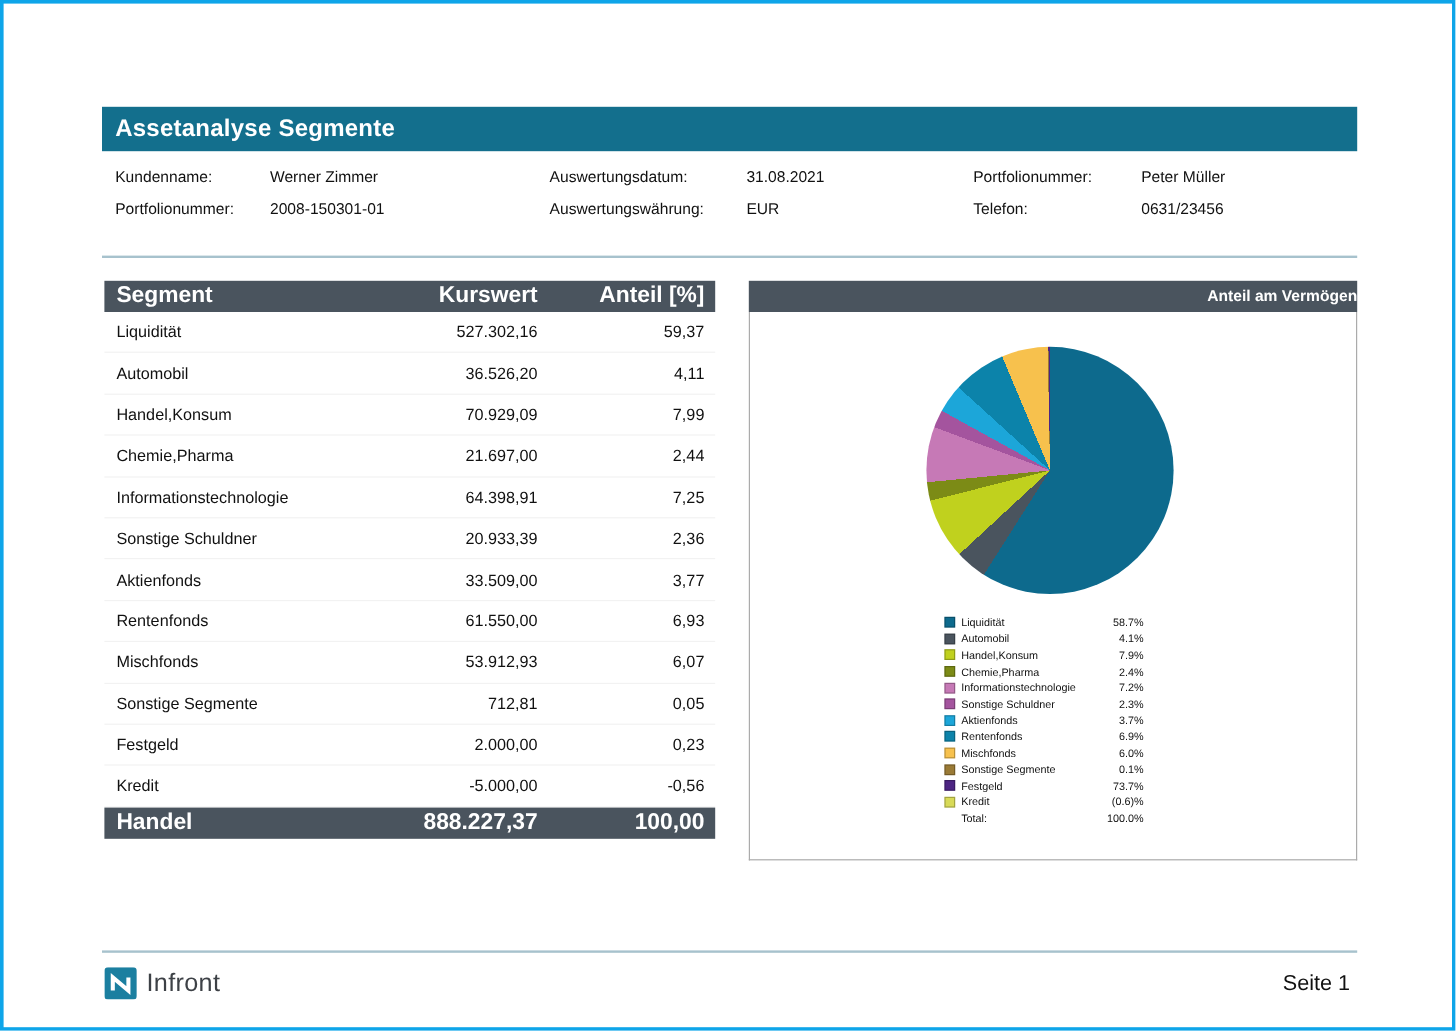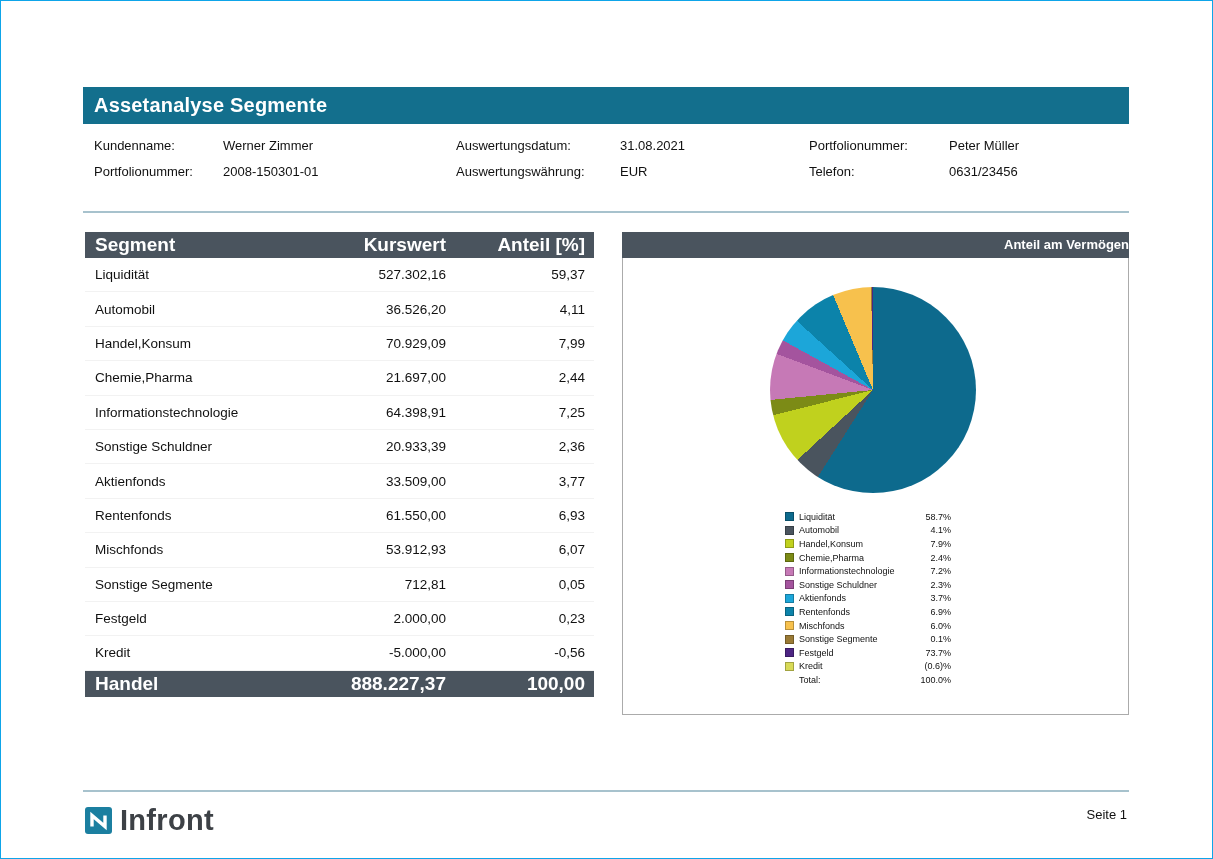--- a/index.html
+++ b/index.html
@@ -1,17 +1,17 @@
 <!DOCTYPE html>
 <html><head>
 <meta charset="utf-8">
 <style>
   html,body{margin:0;padding:0;background:#fff;}
   body{font-family:"Liberation Sans", sans-serif;color:#111;}
-  .page{position:relative;width:1213px;height:859px;background:#fff;border:1px solid #0ea5e9;box-sizing:border-box;overflow:hidden;}
+  .page{position:relative;width:1213px;height:859px;background:#fff;border:3px solid #0ea5e9;box-sizing:border-box;overflow:hidden;}
 
   .title-bar{position:absolute;left:82px;top:86px;width:1046px;height:37px;background:#136f8d;color:#fff;
     font-size:20px;font-weight:bold;line-height:37px;padding-left:11px;box-sizing:border-box;letter-spacing:.2px;}
 
   .meta{position:absolute;left:82px;top:131px;width:1046px;display:grid;
     grid-template-columns:129px 233px 164px 189px 140px 1fr;grid-auto-rows:26px;align-items:center;
     padding-left:11px;box-sizing:border-box;font-size:13px;}
   .meta span{white-space:nowrap;}
 
   .divider{position:absolute;left:82px;width:1046px;height:2px;background:#a7c2cd;}
@@ -34,22 +34,22 @@
   .pie{position:absolute;left:147px;top:29px;width:206px;height:206px;border-radius:50%;}
   .legend{position:absolute;left:162px;top:252px;width:166px;}
   .lg-item{display:flex;align-items:center;height:13.6px;gap:5px;}
   .lg-swatch{width:9px;height:9px;flex:0 0 9px;border:1px solid rgba(0,0,0,.25);box-sizing:border-box;}
   .lg-swatch.blank{border:none;background:transparent;}
   .lg-label{flex:1;font-size:9px;white-space:nowrap;overflow:hidden;}
   .lg-pct{width:40px;text-align:right;font-size:9px;white-space:nowrap;}
 
   
   .brand{position:absolute;left:84px;top:803px;display:flex;align-items:center;gap:8px;}
-  .brand-name{font-size:29px;color:#3d4146;font-weight:700;letter-spacing:.3px;}
-  .page-num{position:absolute;right:85px;top:806px;font-size:13px;}
+  .brand-name{font-size:21px;color:#3d4146;font-weight:400;letter-spacing:.3px;}
+  .page-num{position:absolute;right:85px;top:806px;font-size:18px;}
 </style>
 </head>
 <body>
 
 <div class="page">
 
   <div class="title-bar">Assetanalyse Segmente</div>
 
   <div class="meta">
     <span>Kundenname:</span>

